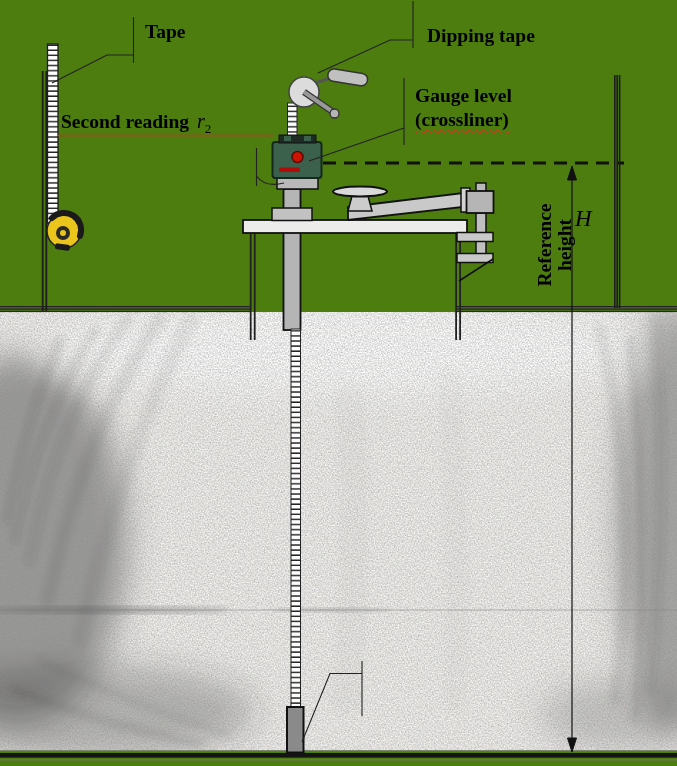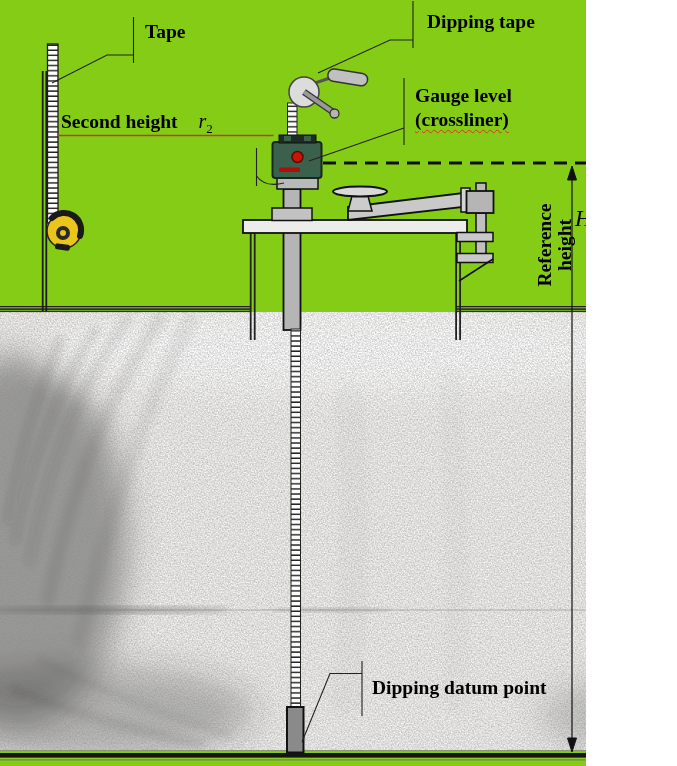--- a/index.html
+++ b/index.html
@@ -1,20 +1,20 @@
 <!DOCTYPE html>
 <html><head>
 <meta charset="utf-8">
 <style>
   html,body{margin:0;padding:0;background:#fff;}
-  #stage{position:relative;width:586px;height:766px;background:#84cc16;overflow:hidden;
+  #stage{position:relative;width:677px;height:766px;background:#4d7c0f;overflow:hidden;
          font-family:"Liberation Serif",serif;}
   svg{position:absolute;left:0;top:0;}
   .lbl{position:absolute;font:700 19.5px "Liberation Serif",serif;color:#000;white-space:nowrap;}
-  .mvar{font:italic 400 20px "Liberation Serif",serif;margin-left:21px;}
+  .mvar{font:italic 400 20px "Liberation Serif",serif;margin-left:8px;}
   .mvar sub{font:400 13px "Liberation Serif",serif;}
   .twoline{line-height:24px;}
   .wavy{text-decoration-line:underline;text-decoration-style:wavy;
         text-decoration-color:#e03020;text-decoration-thickness:1px;text-underline-offset:3px;text-align:right;}
   .rot{position:absolute;left:506px;top:224px;width:100px;height:42px;
        transform:rotate(-90deg);text-align:center;
        font:700 19.5px "Liberation Serif",serif;line-height:20px;}
   .hvar{position:absolute;left:575px;top:206px;font:italic 400 23px "Liberation Serif",serif;}
 </style>
 </head>
@@ -169,34 +169,33 @@
     <path d="M404 128 L309 161"></path>
     <path d="M256.5 148 V186"></path>
     <path d="M256.5 176 C263 185 272 186 284 183"></path>
     <path d="M362 661 V716"></path>
     <path d="M362 673.5 H330 L302 742"></path>
   </g>
 </svg>
 
 <div class="lbl" style="left:145px;top:21px">Tape</div>
 
-<div class="lbl" style="left:427px;top:11px">Dipping tape</div>
+<div class="lbl" style="left:427px;top:25px">Dipping tape</div>
 
 <div class="lbl" style="left:61px;top:110px">
-  <span>Second height</span><span class="mvar"><span>r</span><sub>2</sub></span>
+  <span>Second reading</span><span class="mvar"><span>r</span><sub>2</sub></span>
 </div>
 
 
 <div class="lbl twoline" style="left:415px;top:84px">
   <span>Gauge level</span><br>
   <span class="wavy">(crossliner)</span>
 </div>
 
 <div class="rot">
   <span>Reference</span><br>
   <span>height</span>
 </div>
 
 <div class="hvar">H</div>
 
-<div class="lbl" style="left:372px;top:677px">Dipping datum point</div>
 
 </div>
 
 </body></html>

